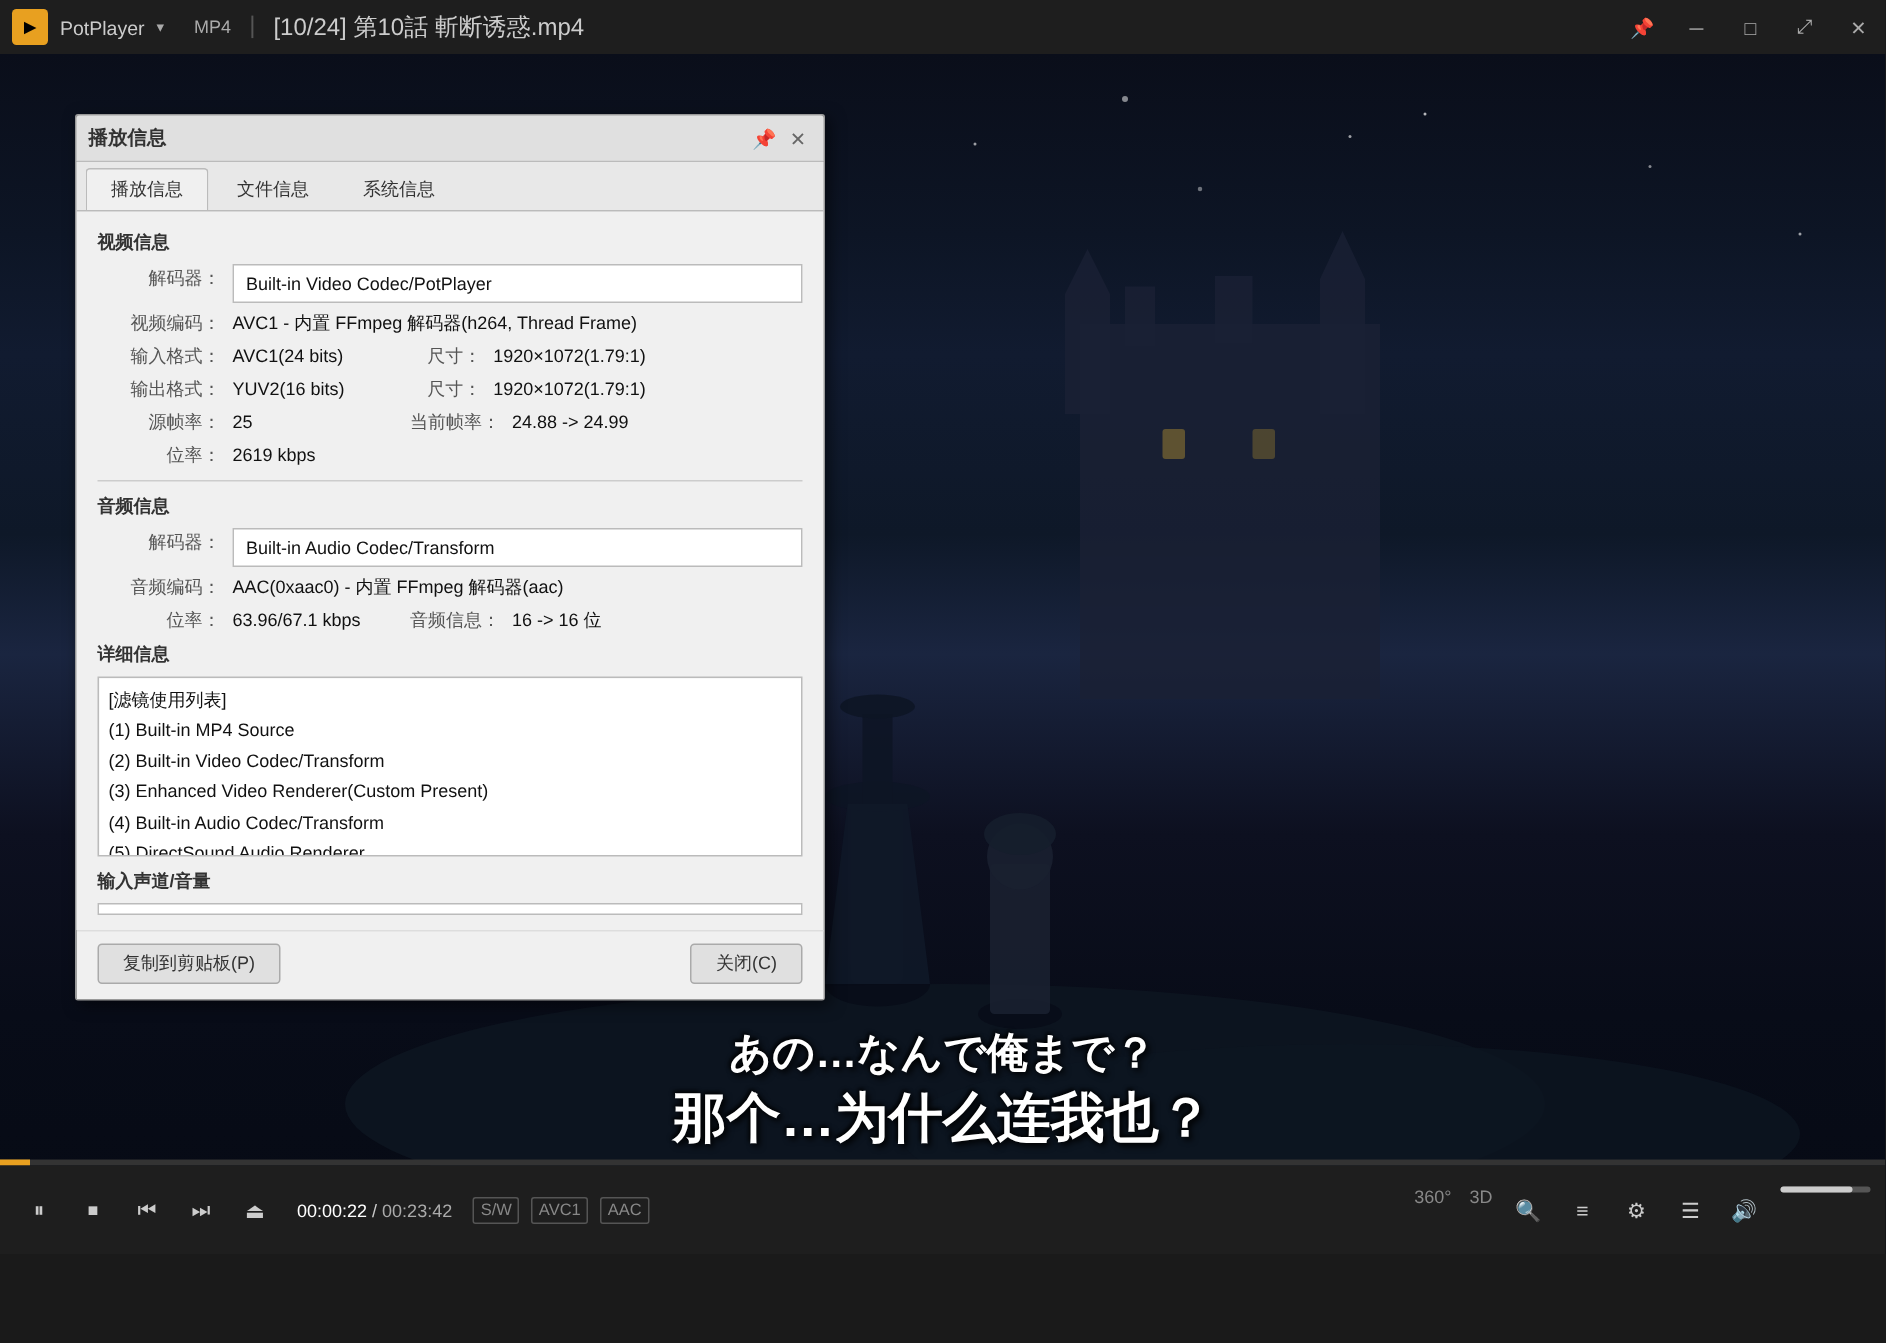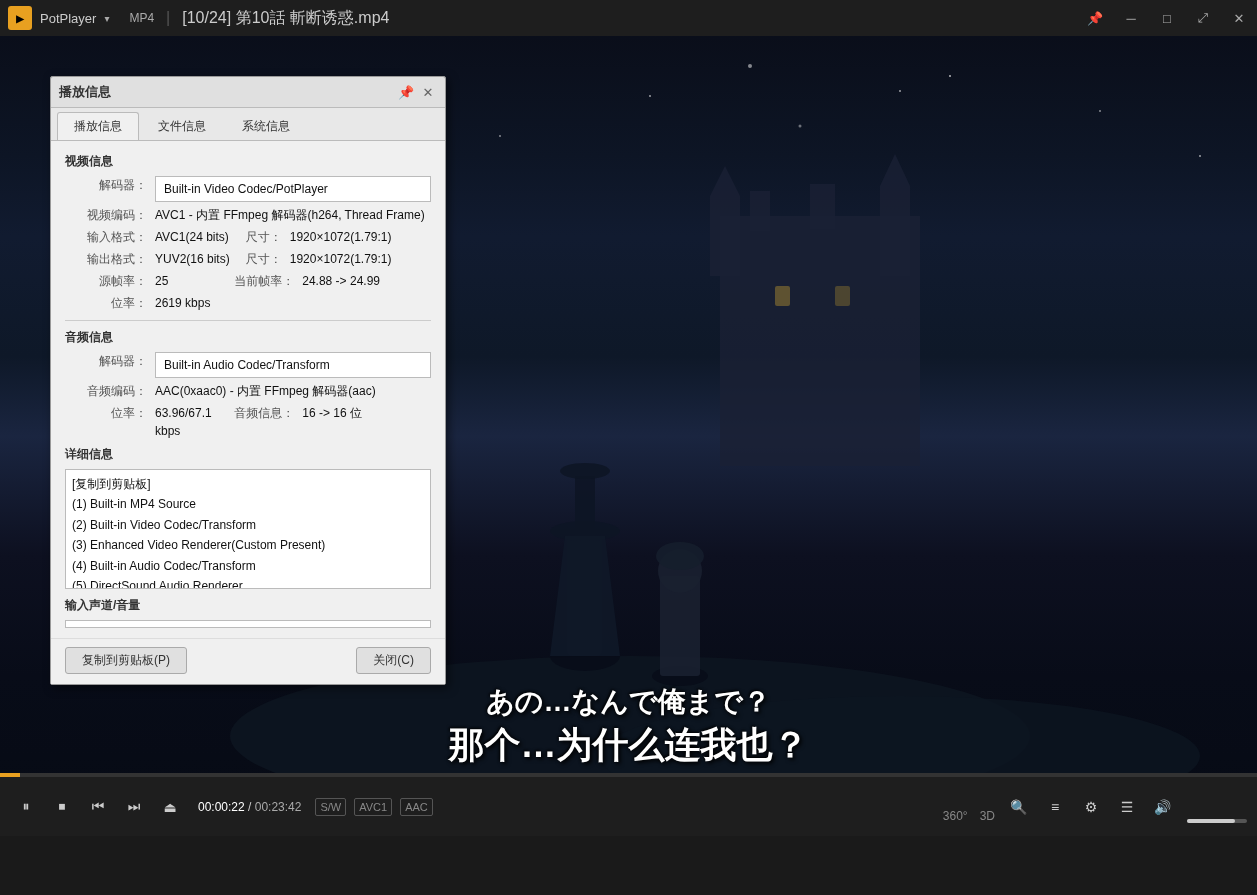--- a/index.html
+++ b/index.html
@@ -189,21 +189,21 @@
       color: #888;
       font-size: 11px;
       padding: 2px 4px;
       border: 1px solid #555;
       border-radius: 2px;
       margin: 0 2px;
     }
     #controls-right {
       margin-left: auto;
       display: flex;
-      align-items: flex-end;
+      align-items: flex-start;
       gap: 4px;
     }
     .ctrl-label {
       color: #888;
       font-size: 12px;
       margin: 0 4px;
     }
     #volume-slider-container {
       width: 60px;
       height: 4px;
@@ -217,21 +217,21 @@
       background: #ccc;
       width: 80%;
       border-radius: 2px;
     }
 
     
     #info-dialog {
       position: absolute;
       top: 76px;
       left: 50px;
-      width: 396px;
+      width: 500px;
       background: #a3a3a3;
       border: 1px solid #999;
       box-shadow: 3px 3px 10px rgba(0,0,0,0.5);
       z-index: 100;
       border-radius: 2px;
     }
     #dialog-titlebar {
       background: #e0e0e0;
       border-bottom: 1px solid #bbb;
       padding: 6px 8px;
@@ -542,21 +542,21 @@
     <div class="info-row">
       <span class="info-label">位率：</span>
       <span class="info-value" style="flex:0.6;">63.96/67.1 kbps</span>
       <span class="info-label" style="min-width:70px;">音频信息：</span>
       <span class="info-value">16 -&gt; 16 位</span>
     </div>
 
     <div id="detail-section">
       <div class="section-title">详细信息</div>
       <div id="detail-box">
-        <div>[复制到剪贴板]</div>
+        <div>[滤镜使用列表]</div>
         <div>(1) Built-in MP4 Source</div>
         <div>(2) Built-in Video Codec/Transform</div>
         <div>(3) Enhanced Video Renderer(Custom Present)</div>
         <div>(4) Built-in Audio Codec/Transform</div>
         <div>(5) DirectSound Audio Renderer</div>
       </div>
     </div>
 
     <div id="input-channel-section">
       <div class="section-title">输入声道/音量</div>

